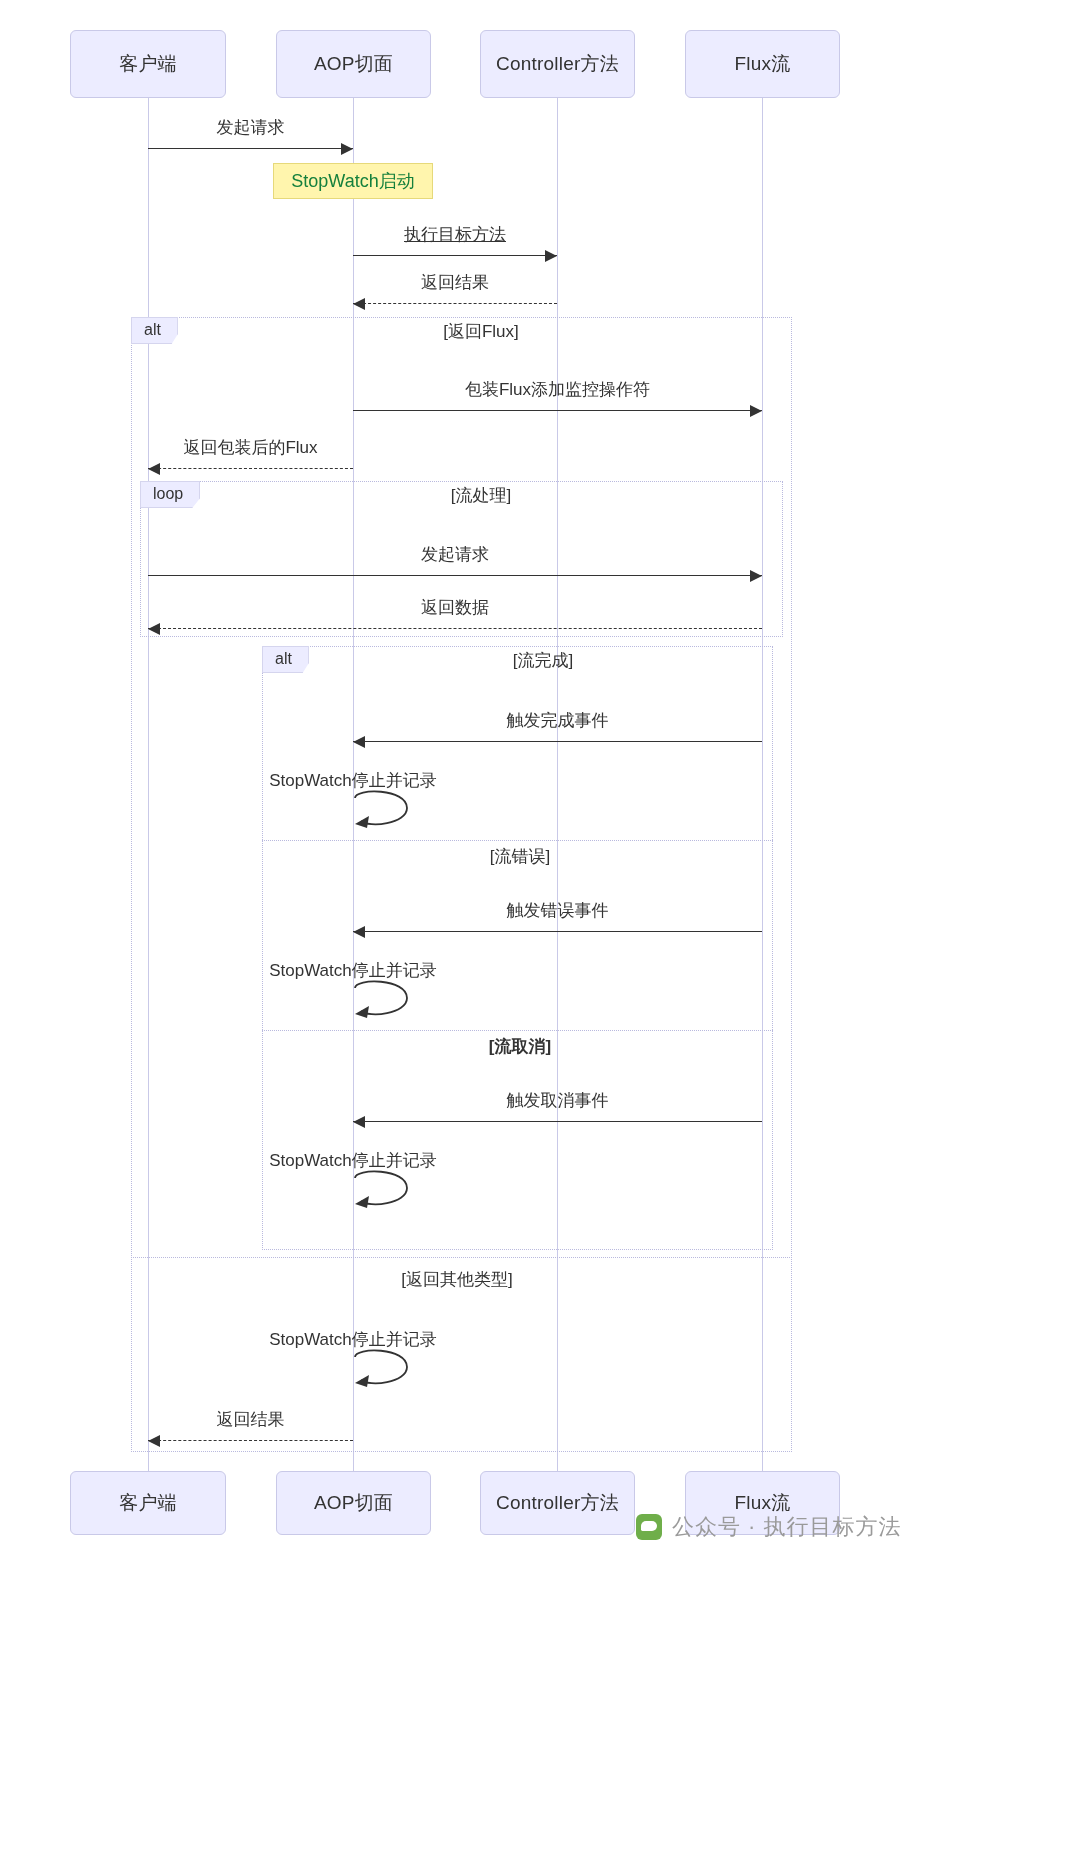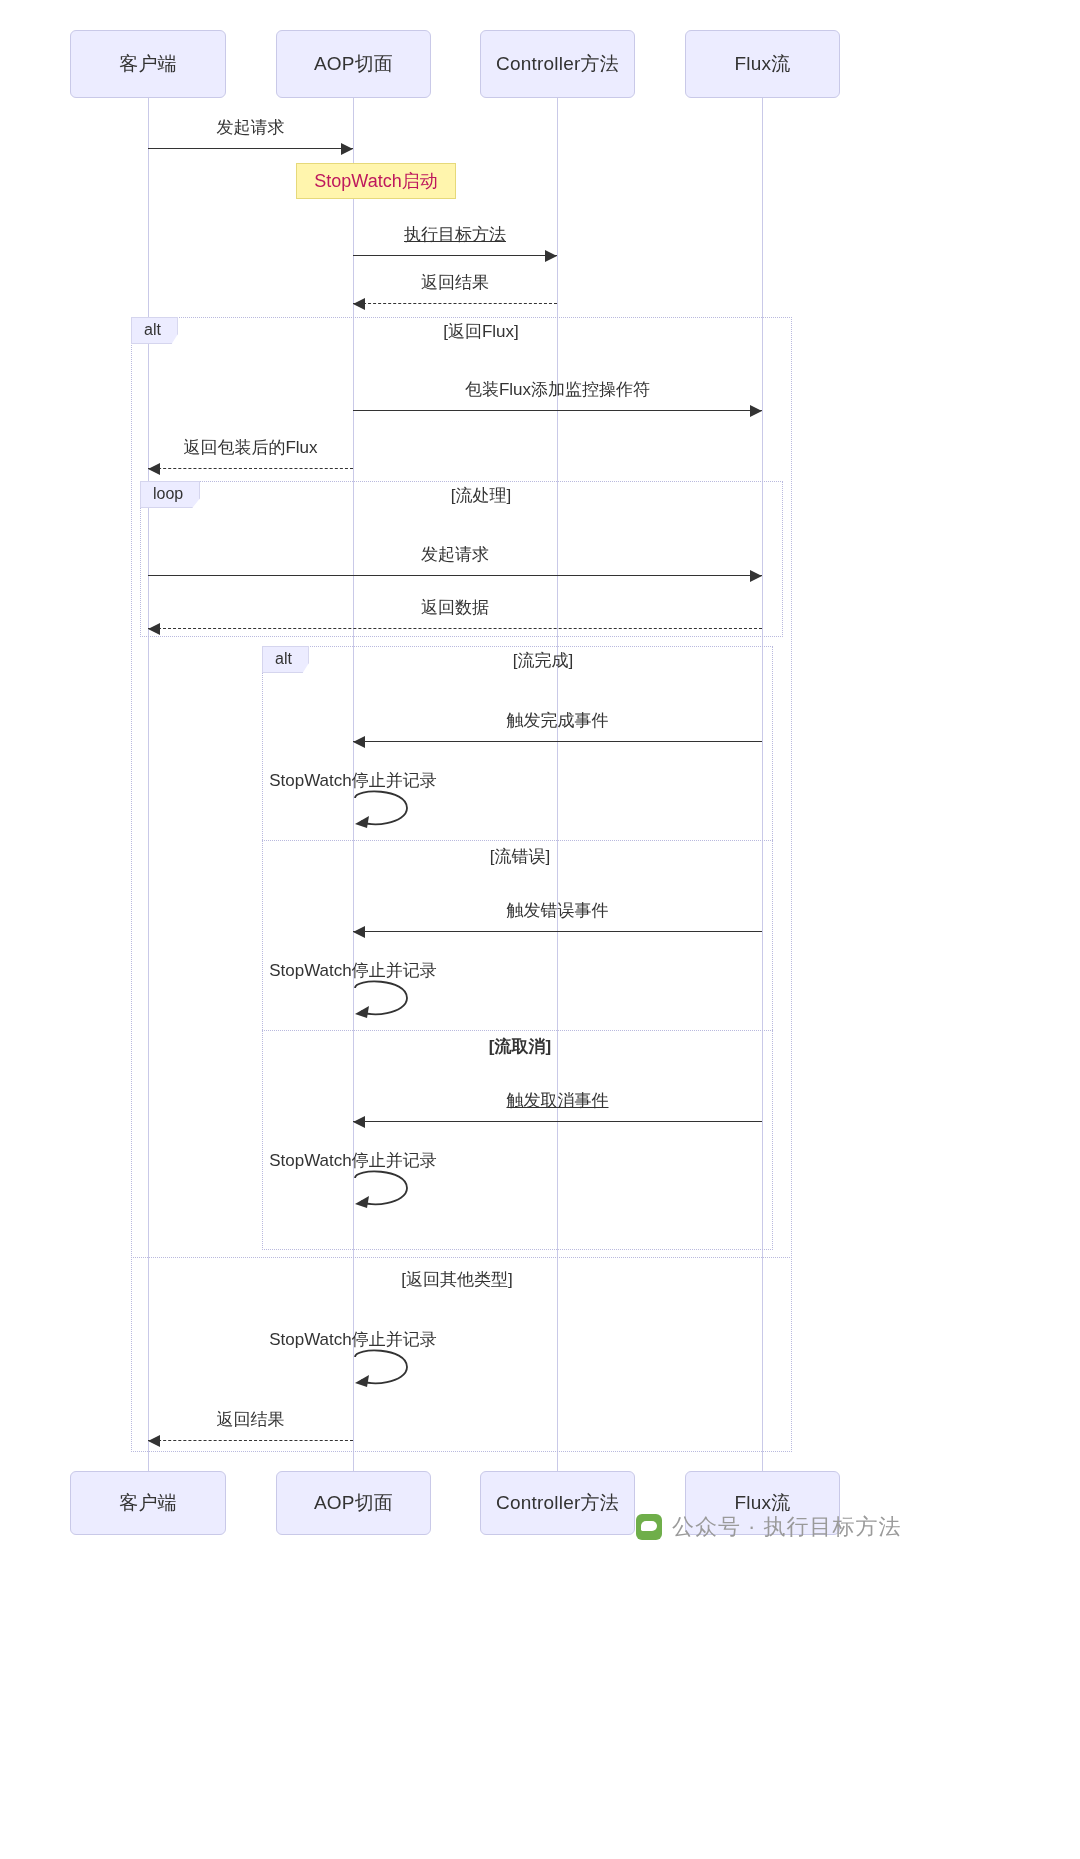--- a/index.html
+++ b/index.html
@@ -99,22 +99,21 @@
   
   .note{
     position:absolute;
     box-sizing:border-box;
     background:#FFF5AD;
     border:1px solid #E6D97A;
     display:flex;
     align-items:center;
     justify-content:center;
     font-size:18px;
-    color:#be185d;
-    margin-left:23px;
+    color:#15803d;
   }
 
   
   .selfloop{ position:absolute; }
   .selfloop svg{ display:block; overflow:visible; }
 
   
   .watermark{
     position:absolute;
     display:flex;
@@ -198,21 +197,21 @@
       <div class="arrowhead left" style="top: 622.8px; left: 148px;"></div>
       <div class="msg-text" style="left: 455px; top: 596px;">返回数据</div>
       <div class="msg-line" style="left: 353px; top: 741px; width: 409px;"></div>
       <div class="arrowhead left" style="top: 735.8px; left: 353px;"></div>
       <div class="msg-text" style="left: 557.5px; top: 709px;">触发完成事件</div>
       <div class="msg-line" style="left: 353px; top: 931px; width: 409px;"></div>
       <div class="arrowhead left" style="top: 925.8px; left: 353px;"></div>
       <div class="msg-text" style="left: 557.5px; top: 899px;">触发错误事件</div>
       <div class="msg-line" style="left: 353px; top: 1121px; width: 409px;"></div>
       <div class="arrowhead left" style="top: 1115.8px; left: 353px;"></div>
-      <div class="msg-text" style="left: 557.5px; top: 1089px; text-decoration: underline;">触发取消事件</div>
+      <div class="msg-text" style="left: 557.5px; top: 1089px;">触发取消事件</div>
       <div class="msg-line dashed" style="left: 148px; top: 1440px; width: 205px;"></div>
       <div class="arrowhead left" style="top: 1434.8px; left: 148px;"></div>
       <div class="msg-text" style="left: 250.5px; top: 1408px;">返回结果</div>
     </div>
 
   <div id="self-messages">
       <div class="msg-text" style="left: 353px; top: 769px;">StopWatch停止并记录</div>
       <div class="selfloop" style="left: 353px; top: 788px;">
         <svg width="62" height="46" viewBox="0 0 62 46">
           <path d="M2 10 C 2 0, 54 0, 54 20 C 54 36, 16 40, 8 33" fill="none" stroke="#333333" stroke-width="1.8"></path>

